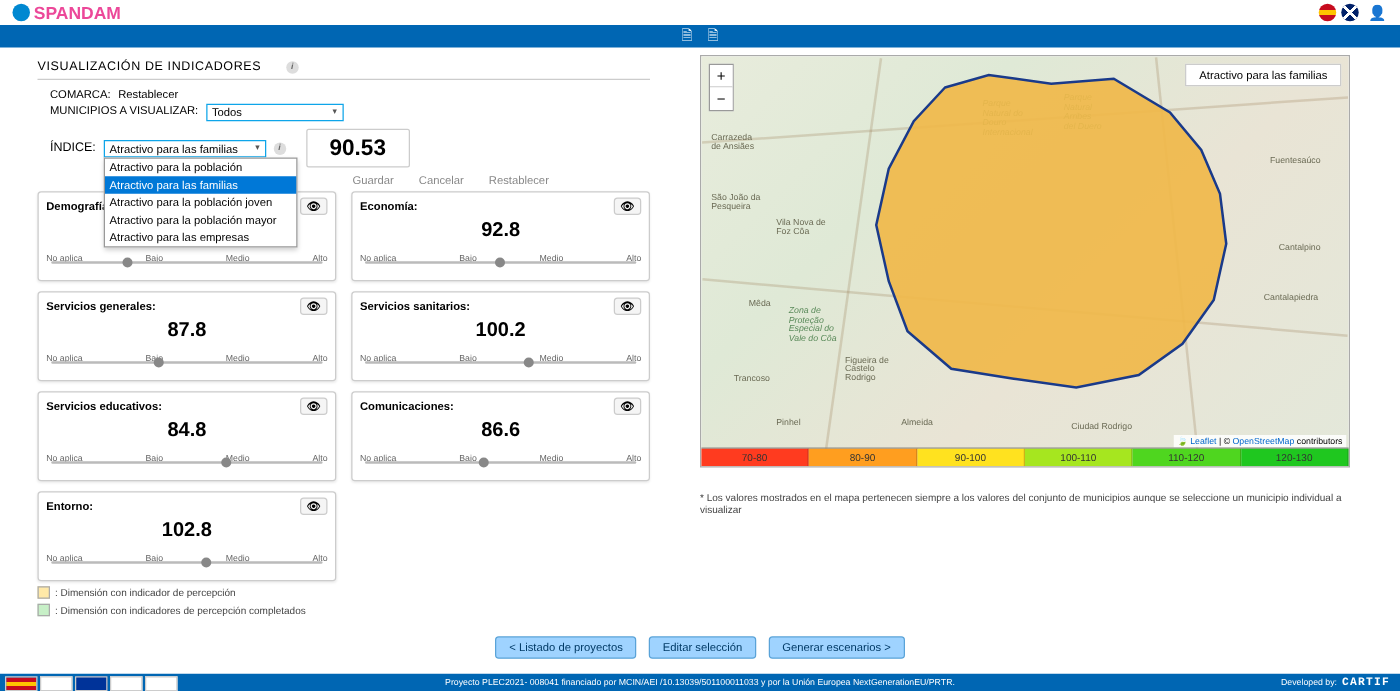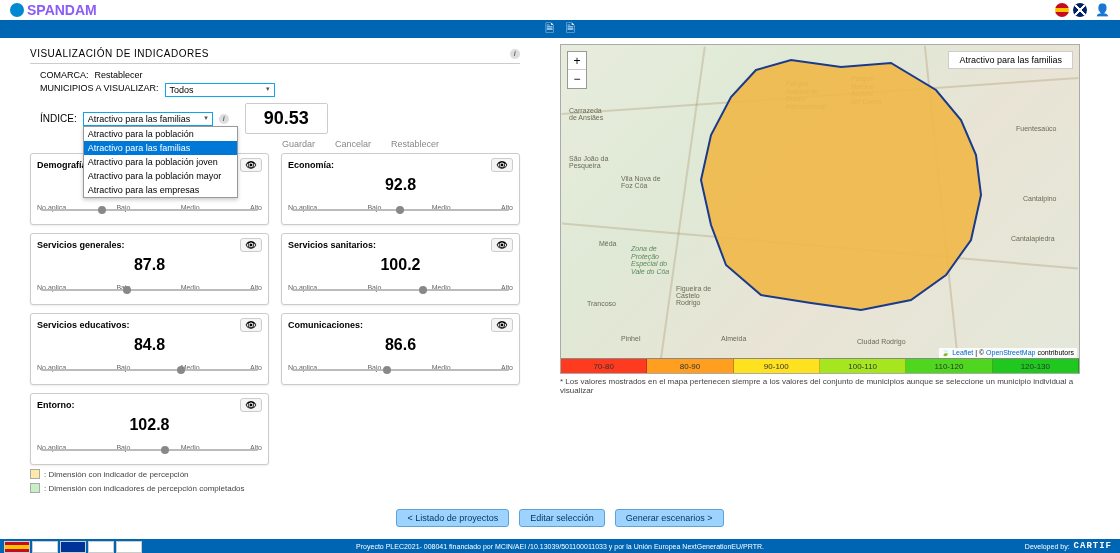--- a/index.html
+++ b/index.html
@@ -1,31 +1,31 @@
 <!DOCTYPE html>
 <html><head>
 <meta charset="utf-8">
 <style>
   * { box-sizing: border-box; margin: 0; padding: 0; }
   body { font-family: Arial, sans-serif; font-size: 10px; background: #fff; width: 1120px; height: 553px; overflow: hidden; position: relative; }
   .topbar { background: #fff; height: 20px; display: flex; align-items: center; padding: 0 10px; justify-content: space-between; }
-  .brand { color: #8b5cf6; font-weight: bold; font-size: 14px; display: flex; align-items: center; }
+  .brand { color: #ec4899; font-weight: bold; font-size: 14px; display: flex; align-items: center; }
   .brand-icon { width: 14px; height: 14px; background: #0088d1; border-radius: 50%; margin-right: 3px; }
   .bluebar { background: #0066b3; height: 18px; position: relative; }
   .bluebar-icons { position: absolute; left: 50%; transform: translateX(-50%); display: flex; gap: 12px; align-items: center; height: 100%; }
   .bluebar-icons span { color: #fff; font-size: 11px; }
   .flags { display: flex; gap: 4px; align-items: center; }
   .flag { width: 14px; height: 14px; border-radius: 50%; display:inline-block; }
   .flag-es { background: linear-gradient(to bottom, #c60b1e 33%, #ffc400 33% 66%, #c60b1e 66%); }
   .flag-en { background: #012169; position:relative; overflow:hidden; }
   .flag-en::before { content:''; position:absolute; inset:0; background: linear-gradient(45deg, transparent 45%, #fff 45% 55%, transparent 55%), linear-gradient(-45deg, transparent 45%, #fff 45% 55%, transparent 55%); }
   .user-icon { color: #fff; font-size: 12px; margin-left: 4px; }
   .content { display: flex; padding: 6px 20px 0 30px; gap: 40px; }
   .left-panel { width: 490px; }
-  .section-title { font-size: 10px; letter-spacing: 0.5px; padding: 4px 0; border-bottom: 1px solid #ccc; display:flex; align-items:center; gap:20px;justify-content:space-between; }
+  .section-title { font-size: 10px; letter-spacing: 0.5px; padding: 4px 0; border-bottom: 1px solid #ccc; display:flex; align-items:center; gap:20px; }
   .info-icon { width:10px; height:10px; border-radius:50%; background:#ddd; color:#666; display:inline-flex; align-items:center; justify-content:center; font-size:7px; font-style: italic; font-weight:bold; }
   .filters { margin: 6px 0 6px 10px; font-size: 9px; }
   .filters .row { display: flex; align-items: flex-start; margin-bottom: 3px; }
   .filters label { margin-right: 6px; }
   .select { border: 1px solid #0ea5e9; padding: 1px 4px; font-size: 9px; background: #fff; min-width: 100px; position: relative; }
   .select-down { float: right; font-size: 7px; color: #555; }
   .indice-row { display:flex; align-items:center; gap:6px; margin-left:10px; }
   .score-box { border: 1px solid #ccc; padding: 4px 18px; font-size: 18px; font-weight: bold; margin-left: 10px; border-radius:2px; }
   .dropdown-wrapper { position: relative; display: inline-block; }
   .dropdown { position: absolute; top: 14px; left: 0; background: #fff; border: 1px solid #999; width: 155px; z-index: 10; font-size: 9px; box-shadow: 0 2px 4px rgba(0,0,0,0.2); }
@@ -53,21 +53,21 @@
   .park-label { color: #5a8a5a; font-style: italic; font-size:7px; line-height:1.1; }
   .shape { position:absolute; }
   .zoom-ctrl { position:absolute; top:6px; left:6px; display:flex; flex-direction:column; border:1px solid #999; background:#fff; z-index:5; }
   .zoom-ctrl button { width:18px; height:18px; border:none; border-bottom:1px solid #ccc; background:#fff; font-size:12px; line-height:1; cursor:pointer; }
   .zoom-ctrl button:last-child { border-bottom:none; }
   .map-title { position:absolute; top:6px; right:6px; background:#fff; border:1px solid #ccc; padding:3px 10px; font-size:9px; z-index:5; }
   .map-attr { position:absolute; bottom:15px; right:2px; font-size:7px; background:rgba(255,255,255,0.85); padding:1px 3px; z-index:5; }
   .map-attr a { color:#0066cc; text-decoration:none; }
   .color-scale { position:absolute; bottom:0; left:0; right:0; display:flex; height:15px; font-size:8px; z-index:5; border-top:1px solid #888;}
   .scale-seg { flex:1; display:flex; align-items:center; justify-content:center; color:#333; border-right:1px solid rgba(0,0,0,0.2); }
-  .map-note { font-size:8px; color:#444; margin-top:3px; }
+  .map-note { font-size:8px; color:#444; margin-top:20px; }
   .bottom-buttons { display:flex; justify-content:center; gap:10px; margin-top:16px; }
   .btn { background:#9fd3ff; border:1px solid #5aa3d8; border-radius:3px; padding:3px 10px; font-size:9px; color:#003a66; cursor:pointer; }
   .footer { position:absolute; bottom:0; left:0; right:0; height:14px; background:#0066b3; display:flex; align-items:center; justify-content:space-between; padding:0 8px; }
   .footer-logos { position:absolute; bottom:0; left:4px; display:flex; gap:2px; align-items:flex-end; z-index:2; }
   .footer-logos div { height:12px; background:#fff; border:1px solid #ccc; }
   .footer-text { color:#fff; font-size:7px; position:absolute; left:50%; transform:translateX(-50%); }
   .footer-right { color:#fff; font-size:7px; display:flex; align-items:center; gap:4px; }
   .cartif { font-weight:bold; letter-spacing:1px; font-size:9px;font-family:Liberation Mono, monospace; }
 </style>
 </head>

